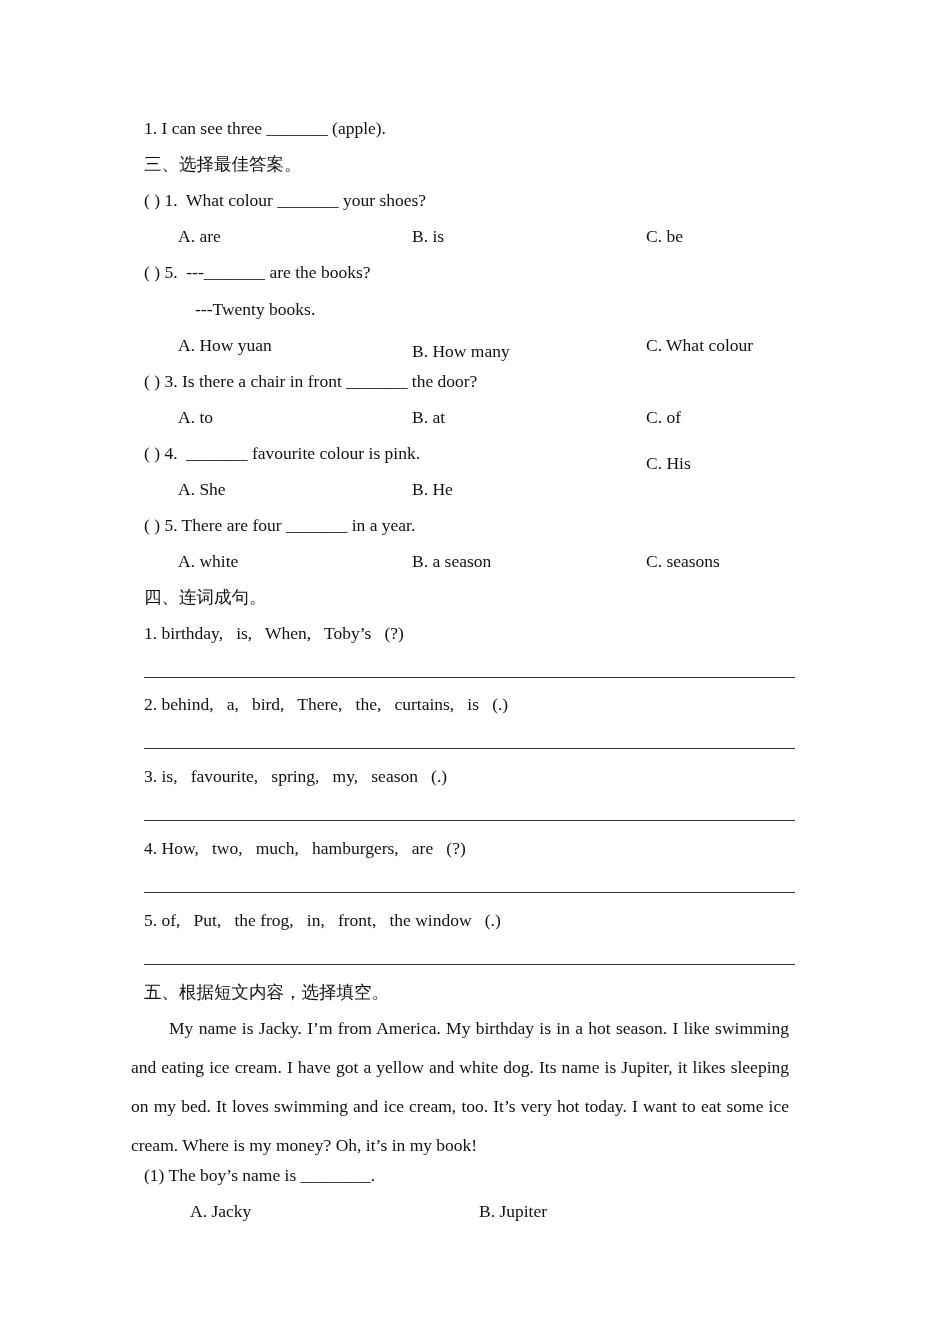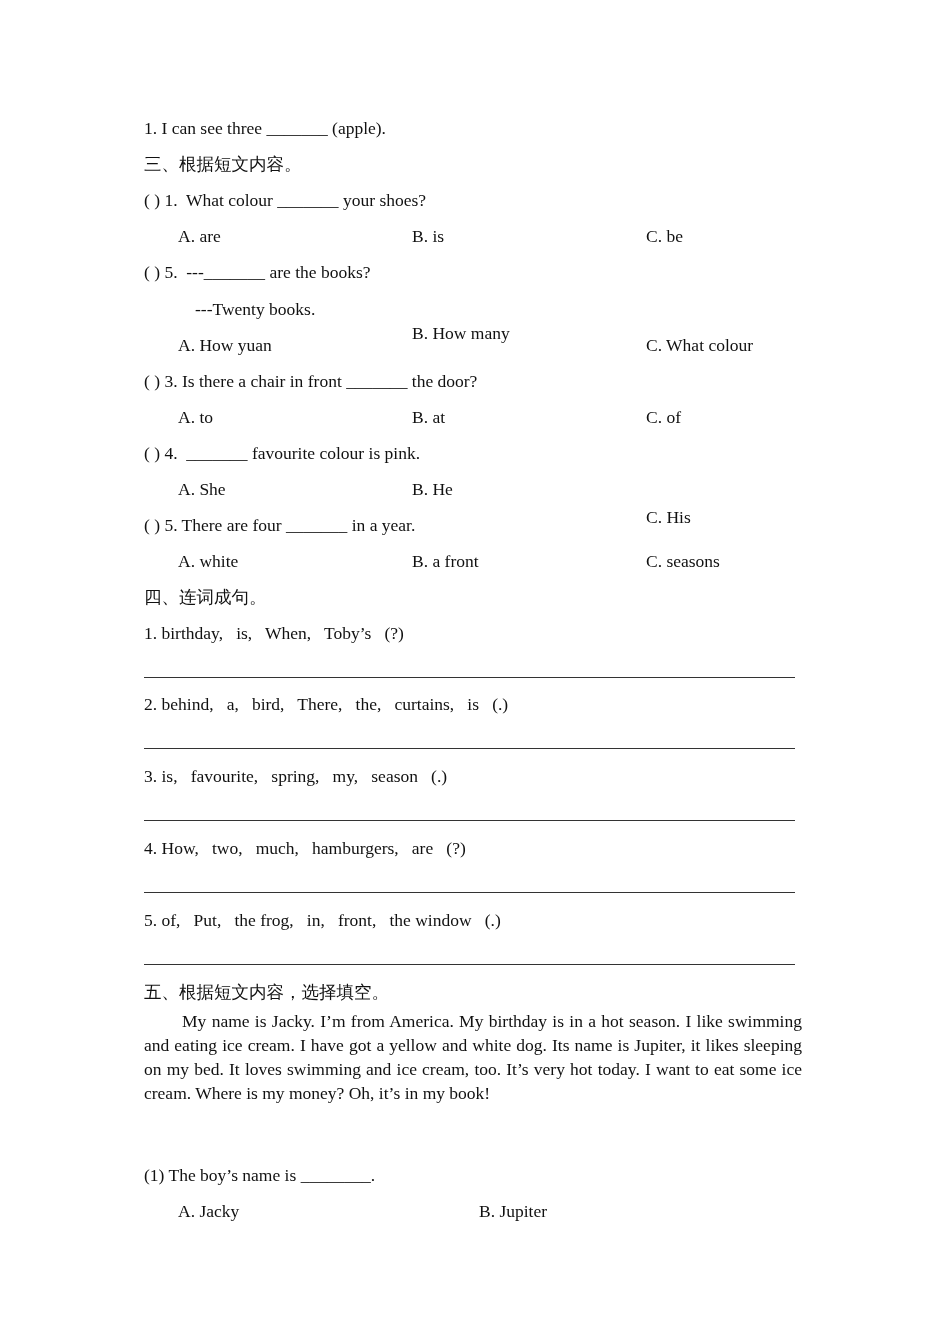--- a/index.html
+++ b/index.html
@@ -1,68 +1,68 @@
 <!DOCTYPE html>
 <html><head>
 <meta charset="utf-8">
 <style>
   html, body { margin: 0; padding: 0; background: #ffffff; }
   body { width: 950px; height: 1344px; position: relative; overflow: hidden;
          font-family: "Liberation Serif", "DejaVu Serif", serif; color: #111; font-size: 17.5px; }
   .line { position: absolute; left: 144px; white-space: pre; line-height: 22px; }
   .opt { position: absolute; white-space: pre; line-height: 22px; text-align: center; }
   .rule { position: absolute; left: 144px; width: 651px; height: 0; border-top: 1px solid #333; }
-  .para { position: absolute; left: 144px; width: 658px; line-height: 24px; text-align: justify; text-indent: 38px; }
+  .para { position: absolute; left: 131px; width: 658px; line-height: 39px; text-align: justify; text-indent: 38px; }
 </style>
 </head>
 <body>
 
 <div>
   <div class="line" style="top:117px">1. I can see three _______ (apple).</div>
 
-  <div class="line" style="top:153px">三、根据短文内容。</div>
+  <div class="line" style="top:153px">三、选择最佳答案。</div>
 
   <div class="line" style="top:189px">( ) 1.  What colour _______ your shoes?</div>
   <div class="opt" style="top:225px;left:178px">A. are</div>
   <div class="opt" style="top:225px;left:412px">B. is</div>
   <div class="opt" style="top:225px;left:646px">C. be</div>
 
   <div class="line" style="top:261px">( ) 5.  ---_______ are the books?</div>
   <div class="opt" style="top:298px;left:195px">---Twenty books.</div>
   <div class="opt" style="top:334px;left:178px">A. How yuan</div>
-  <div class="opt" style="top:322px;left:412px">B. How many</div>
+  <div class="opt" style="top:340px;left:412px">B. How many</div>
   <div class="opt" style="top:334px;left:646px">C. What colour</div>
 
   <div class="line" style="top:370px">( ) 3. Is there a chair in front _______ the door?</div>
   <div class="opt" style="top:406px;left:178px">A. to</div>
   <div class="opt" style="top:406px;left:412px">B. at</div>
   <div class="opt" style="top:406px;left:646px">C. of</div>
 
   <div class="line" style="top:442px">( ) 4.  _______ favourite colour is pink.</div>
   <div class="opt" style="top:478px;left:178px">A. She</div>
   <div class="opt" style="top:478px;left:412px">B. He</div>
-  <div class="opt" style="top:506px;left:646px">C. His</div>
+  <div class="opt" style="top:452px;left:646px">C. His</div>
 
   <div class="line" style="top:514px">( ) 5. There are four _______ in a year.</div>
   <div class="opt" style="top:550px;left:178px">A. white</div>
-  <div class="opt" style="top:550px;left:412px">B. a front</div>
+  <div class="opt" style="top:550px;left:412px">B. a season</div>
   <div class="opt" style="top:550px;left:646px">C. seasons</div>
 
   <div class="line" style="top:586px">四、连词成句。</div>
 
   <div class="line" style="top:622px">1. birthday,   is,   When,   Toby’s   (?)</div>
   <div class="rule" style="top:677px"></div>
   <div class="line" style="top:693px">2. behind,   a,   bird,   There,   the,   curtains,   is   (.)</div>
   <div class="rule" style="top:748px"></div>
   <div class="line" style="top:765px">3. is,   favourite,   spring,   my,   season   (.)</div>
   <div class="rule" style="top:820px"></div>
   <div class="line" style="top:837px">4. How,   two,   much,   hamburgers,   are   (?)</div>
   <div class="rule" style="top:892px"></div>
   <div class="line" style="top:909px">5. of,   Put,   the frog,   in,   front,   the window   (.)</div>
   <div class="rule" style="top:964px"></div>
 
   <div class="line" style="top:981px">五、根据短文内容，选择填空。</div>
   <div class="para" style="top:1009px">My name is Jacky. I’m from America. My birthday is in a hot season. I like swimming and eating ice cream. I have got a yellow and white dog. Its name is Jupiter, it likes sleeping on my bed. It loves swimming and ice cream, too. It’s very hot today. I want to eat some ice cream. Where is my money? Oh, it’s in my book!</div>
 
   <div class="line" style="top:1164px">(1) The boy’s name is ________.</div>
-  <div class="opt" style="top:1200px;left:178px">A. Jacky</div>
+  <div class="opt" style="top:1200px;left:190px">A. Jacky</div>
   <div class="opt" style="top:1200px;left:479px">B. Jupiter</div>
 </div>
 
 </body></html>

